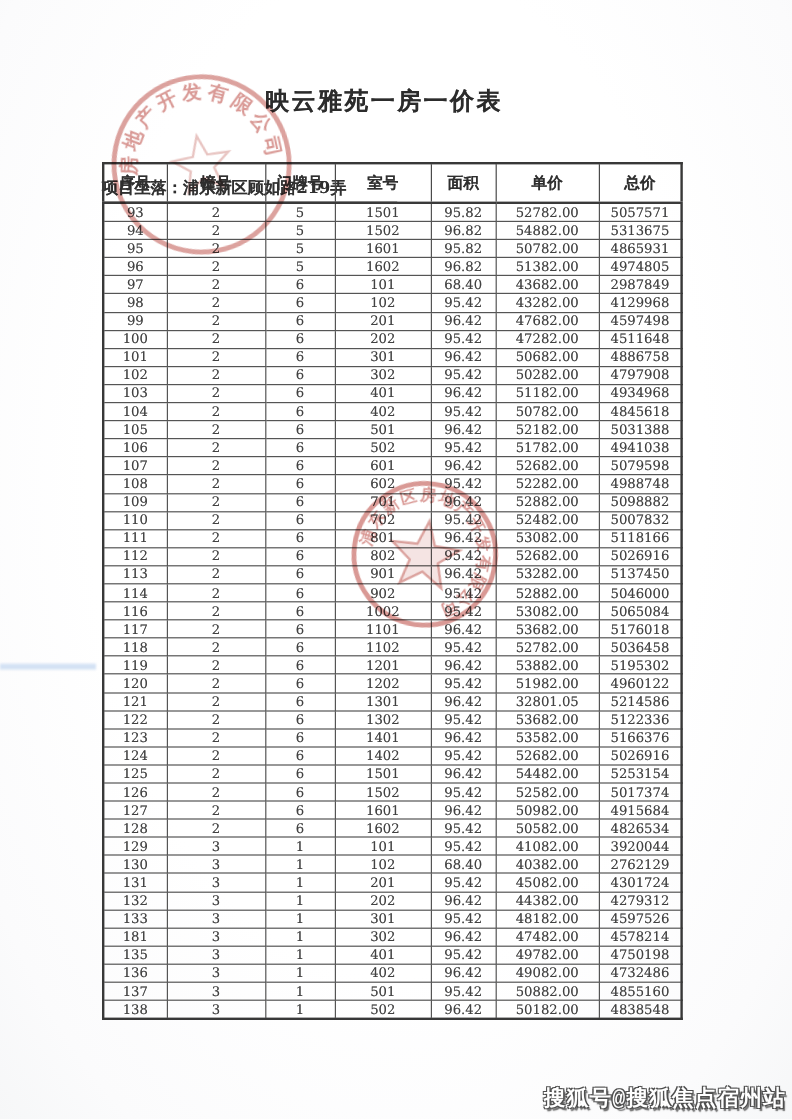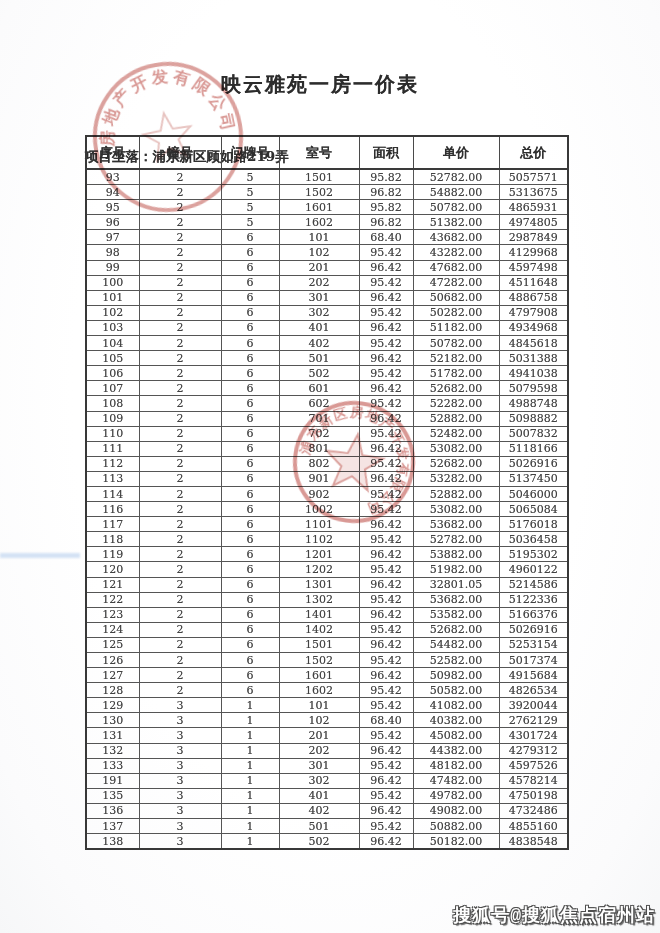--- a/index.html
+++ b/index.html
@@ -444,21 +444,21 @@
         <tr>
           <td>133</td>
           <td>3</td>
           <td>1</td>
           <td>301</td>
           <td>95.42</td>
           <td>48182.00</td>
           <td>4597526</td>
         </tr>
         <tr>
-          <td>191</td>
+          <td>181</td>
           <td>3</td>
           <td>1</td>
           <td>302</td>
           <td>96.42</td>
           <td>47482.00</td>
           <td>4578214</td>
         </tr>
         <tr>
           <td>135</td>
           <td>3</td>

